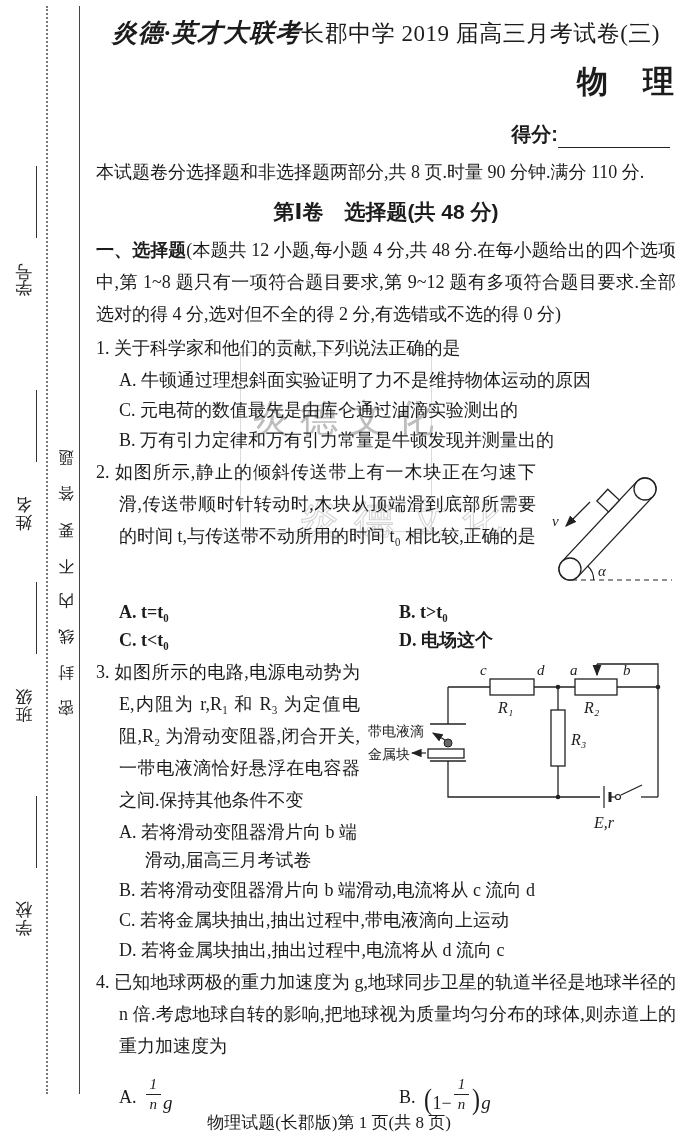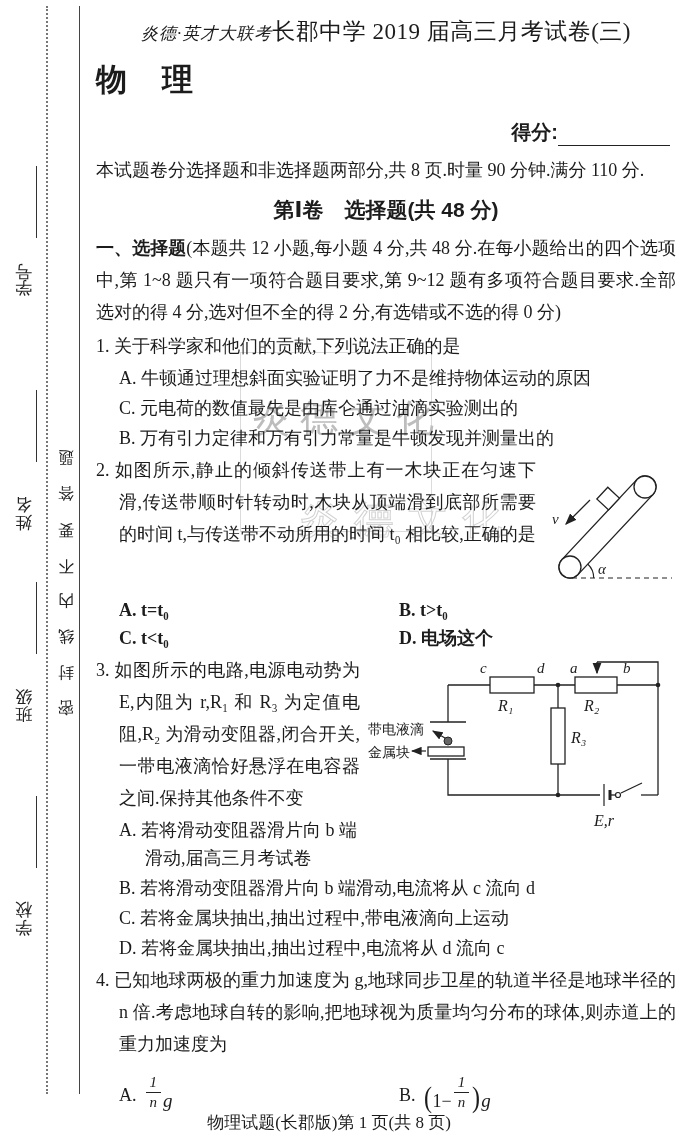--- a/index.html
+++ b/index.html
@@ -31,22 +31,22 @@
   .wm-main{left:252px;top:392px;}
   .wm-box{position:absolute;left:240px;top:352px;width:190px;height:178px;
           border:1px solid rgba(175,175,175,.45);z-index:0;pointer-events:none;}
   .wm-ghost{left:300px;top:494px;color:transparent;-webkit-text-stroke:1px #d2d2d2;
             font-size:40px;letter-spacing:14px;}
 
   
   .main{position:relative;z-index:1;margin-left:96px;padding:16px 12px 0 0;}
   .exam-title{margin:0;font-size:23px;font-weight:normal;white-space:nowrap;
               text-align:center;letter-spacing:.5px;}
-  .exam-title .brand{font-weight:normal;font-style:italic;font-size:17px;letter-spacing:1px;}
-  .subject{margin:12px 0 0 0;text-align:left;font-size:31px;font-weight:bold;
+  .exam-title .brand{font-weight:bold;font-style:italic;font-size:25px;letter-spacing:1px;}
+  .subject{margin:12px 0 0 0;text-align:right;font-size:31px;font-weight:bold;
            font-family:"Liberation Sans","DejaVu Sans",sans-serif;letter-spacing:2px;}
   .score-row{margin-top:18px;text-align:right;font-size:20px;font-weight:bold;
              font-family:"Liberation Sans","DejaVu Sans",sans-serif;padding-right:6px;}
   .score-blank{display:inline-block;width:112px;border-bottom:1.5px solid #222;height:20px;
                vertical-align:bottom;}
   .intro{margin:12px 0 0 0;font-size:18px;}
   .section-title{margin:14px 0 8px 0;text-align:center;font-size:21px;font-weight:bold;
                  font-family:"Liberation Sans","DejaVu Sans",sans-serif;}
   .instructions{margin:4px 0 0 0;font-size:18px;line-height:32px;text-align:justify;}
   .instructions .lead{font-weight:bold;font-family:"Liberation Sans","DejaVu Sans",sans-serif;}

